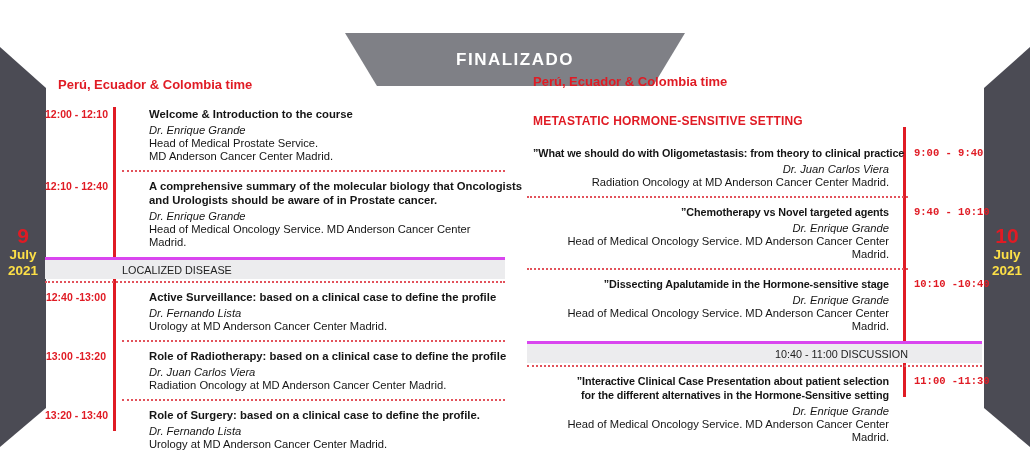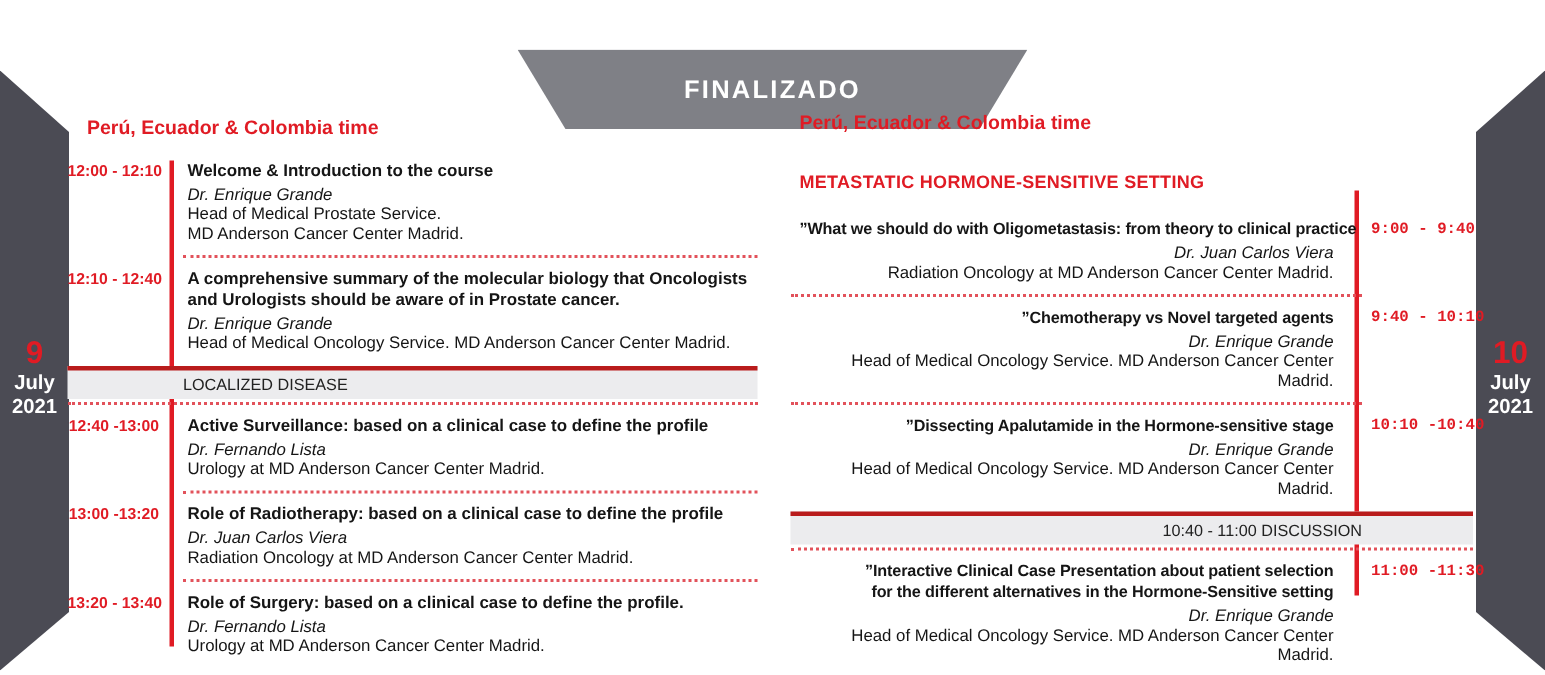--- a/index.html
+++ b/index.html
@@ -17,51 +17,51 @@
   }
   
   .side-panel{
     position:absolute;top:47px;width:46px;height:400px;background:#4b4b54;
     display:flex;flex-direction:column;align-items:center;justify-content:center;
     padding-top:10px;box-sizing:border-box;
   }
   .side-panel.left{left:0;clip-path:polygon(0 0,100% 10.25%,100% 90.25%,0 100%);}
   .side-panel.right{left:984px;clip-path:polygon(0 10.25%,100% 0,100% 100%,0 90.25%);}
   .panel-day{color:#e01b24;font-size:21px;font-weight:bold;line-height:22px;}
-  .panel-month,.panel-year{color:#ffffff;font-size:13.5px;font-weight:bold;line-height:16px;}
+  .panel-month,.panel-year{color:#fde047;font-size:13.5px;font-weight:bold;line-height:16px;}
   
   .col{position:absolute;}
   .col-left{left:45px;top:78px;width:460px;}
   .col-right{left:527px;top:75px;width:455px;}
   .redbar{position:absolute;width:3px;background:#e01b24;z-index:0;}
   .col-left .redbar{left:68px;top:29px;height:324px;}
   .col-right .redbar{left:376px;top:52px;height:270px;}
   .tz{color:#e01b24;font-weight:bold;font-size:13px;line-height:14px;}
   .col-left .tz{margin-left:13px;}
   .col-right .tz{margin-left:6px;}
   .section-h{color:#e01b24;font-weight:bold;font-size:12px;line-height:14px;margin:25px 0 0 6px;letter-spacing:.2px;}
   .list{position:relative;}
   .row.session{display:flex;position:relative;z-index:1;padding:5px 0;}
   .col-left .list > .session:first-child{margin-top:10px;}
   .col-right .list > .session:first-child{margin-top:13px;}
   .time{color:#e01b24;font-weight:bold;font-size:10.5px;line-height:14px;white-space:nowrap;}
   .col-left .time{width:68px;min-width:68px;box-sizing:border-box;text-align:right;padding-right:7px;}
   .col-right .time{width:79px;min-width:79px;box-sizing:border-box;text-align:left;padding-left:11px;font-family:Liberation Mono, monospace;}
   .body{flex:1;min-width:0;}
-  .col-left .body{padding-left:12px;}
+  .col-left .body{padding-left:12px;margin-left:24px;}
   .col-right .body{padding-left:6px;padding-right:14px;text-align:right;}
   .title div{font-weight:bold;font-size:11.3px;line-height:14px;color:#151515;white-space:nowrap;}
   .col-right .title div{font-size:10.8px;letter-spacing:-.1px;}
   .speaker{font-style:italic;font-size:11.2px;line-height:13px;margin-top:3px;}
   .aff div{font-size:11.2px;line-height:13px;}
   .separator{border-top:2px dotted #e2525b;margin:2px 0;position:relative;z-index:1;height:0;}
   .col-left .separator.content{margin-left:77px;}
   .col-right .separator.content{margin-right:74px;}
   .band{
-    position:relative;z-index:2;background:#ececee;border-top:3px solid #b91c1c;
+    position:relative;z-index:2;background:#ececee;border-top:3px solid #d946ef;
     height:19px;display:flex;align-items:center;font-size:10.8px;color:#222222;margin-top:3px;
   }
   .col-left .band{padding-left:77px;}
   .col-right .band{justify-content:flex-end;padding-right:74px;}
 </style>
 </head>
 <body>
 
 <div class="stage">
 

